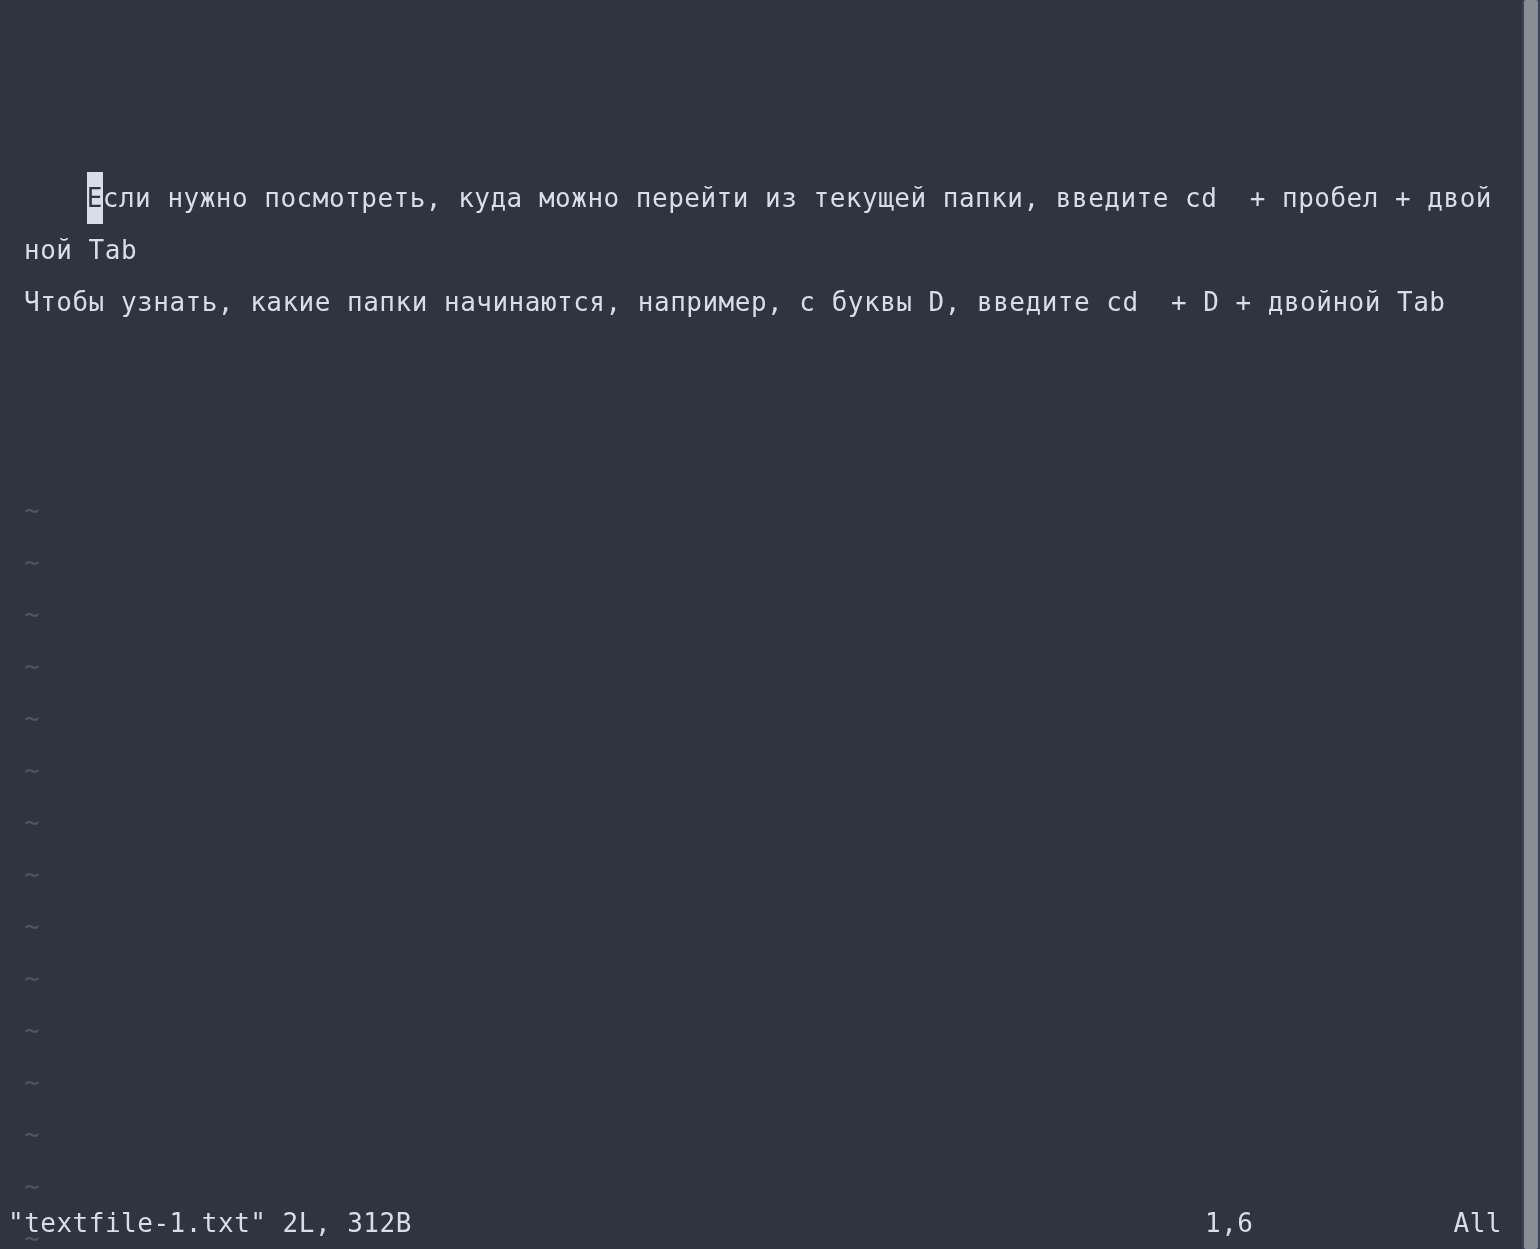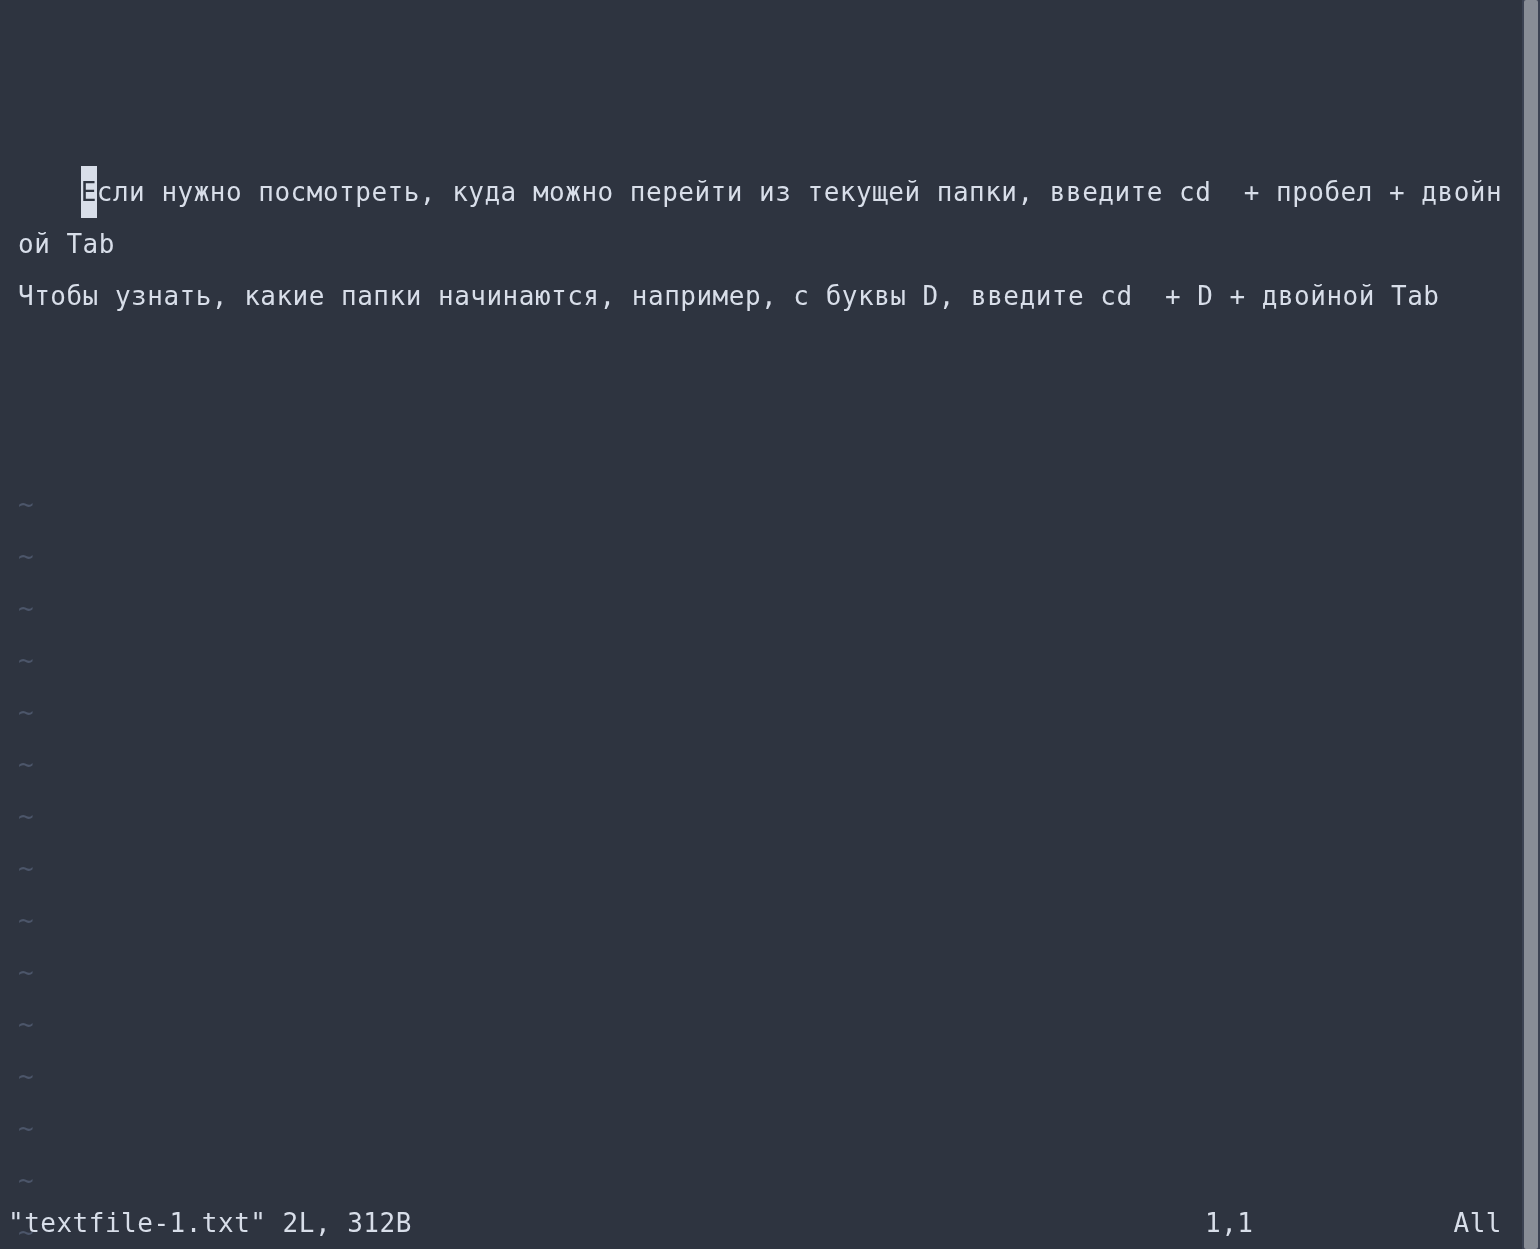--- a/index.html
+++ b/index.html
@@ -19,21 +19,21 @@
       line-height: 52px;
       color: #d8dee9;
       position: relative;
     }
     .editor {
       position: absolute;
       top: 0;
       left: 0;
       right: 18px;
       bottom: 0;
-      padding: 10px;
+      padding: 16px;
       white-space: pre-wrap;
       word-break: break-all;
     }
     .text-content {
       color: #d8dee9;
       letter-spacing: 0.5px;
     }
     .cursor-block {
       background: #d8dee9;
       color: #2e3440;
@@ -101,19 +101,19 @@
   <div class="buffer-area">
     <span class="text-content"><span class="cursor-block">Е</span><span>сли нужно посмотреть, куда можно перейти из текущей папки, введите cd  + пробел + двойной Tab</span>
 <span>Чтобы узнать, какие папки начинаются, например, с буквы D, введите cd  + D + двойной Tab</span></span>
   </div>
   <div class="tilde-area" id="tildes"><span class="tilde">~</span><span class="tilde">~</span><span class="tilde">~</span><span class="tilde">~</span><span class="tilde">~</span><span class="tilde">~</span><span class="tilde">~</span><span class="tilde">~</span><span class="tilde">~</span><span class="tilde">~</span><span class="tilde">~</span><span class="tilde">~</span><span class="tilde">~</span><span class="tilde">~</span><span class="tilde">~</span><span class="tilde">~</span></div>
 </div>
 
 <div class="statusline">
   <span class="status-left">"textfile-1.txt" 2L, 312B</span>
   <span class="status-center"></span>
-  <span class="status-pos">1,1</span>
+  <span class="status-pos">1,6</span>
   <span class="status-right">All</span>
 </div>
 
 <div class="scrollbar">
   <div class="scrollbar-thumb"></div>
 </div>
 
 </body></html>

